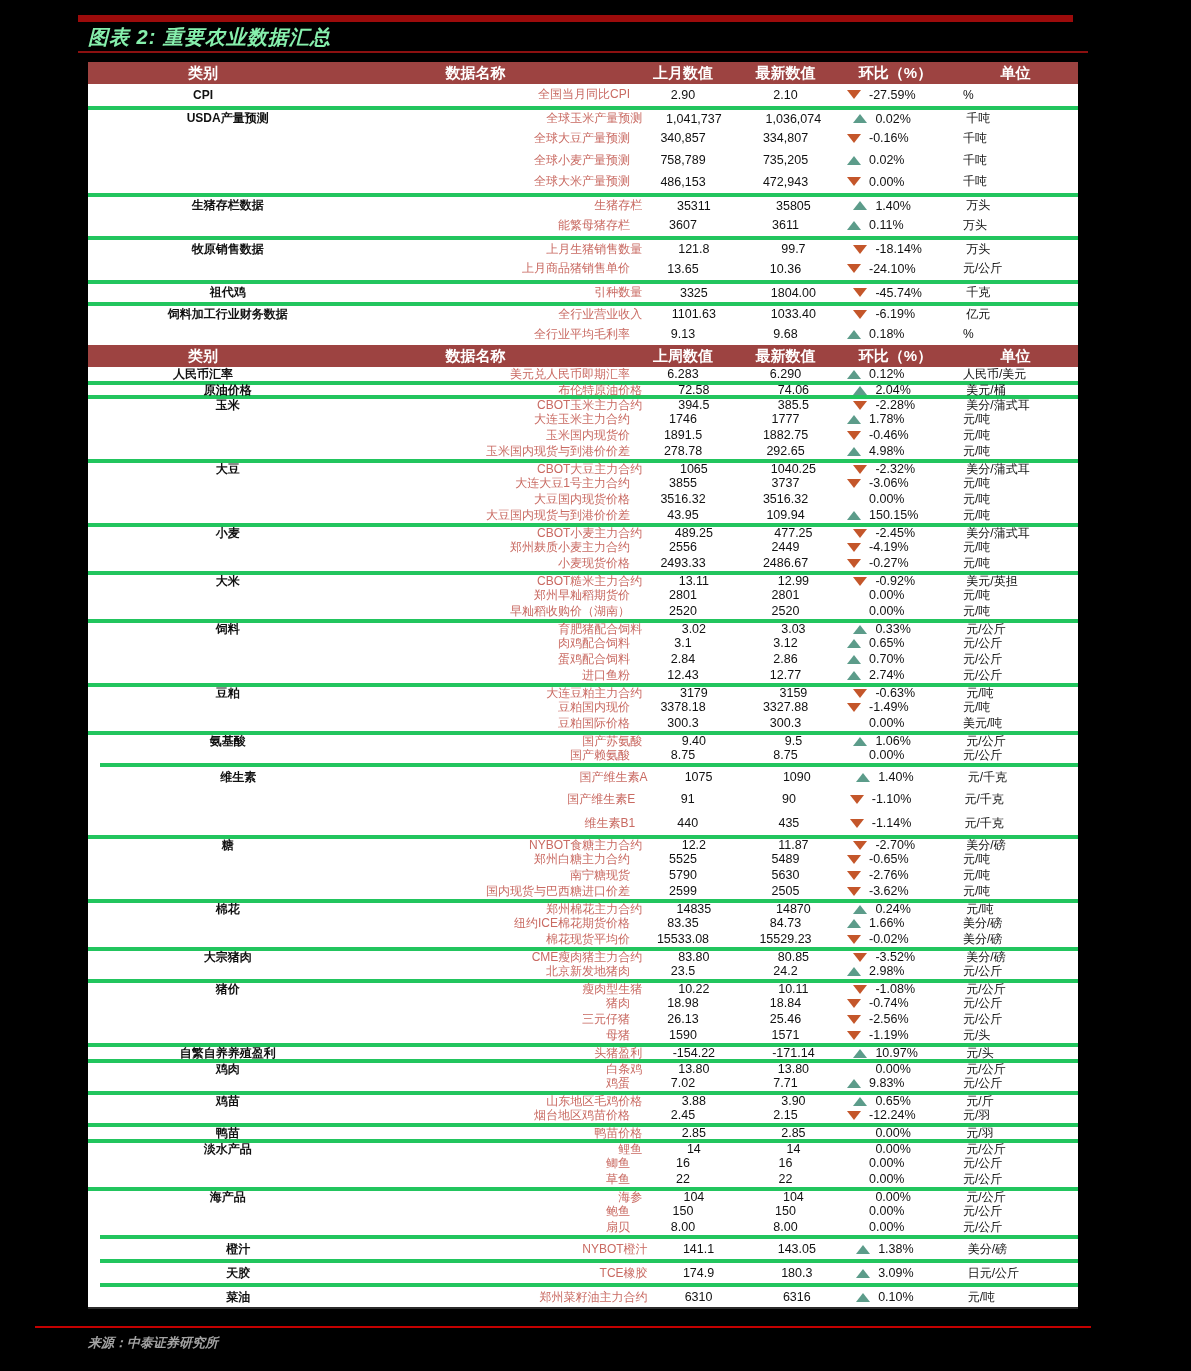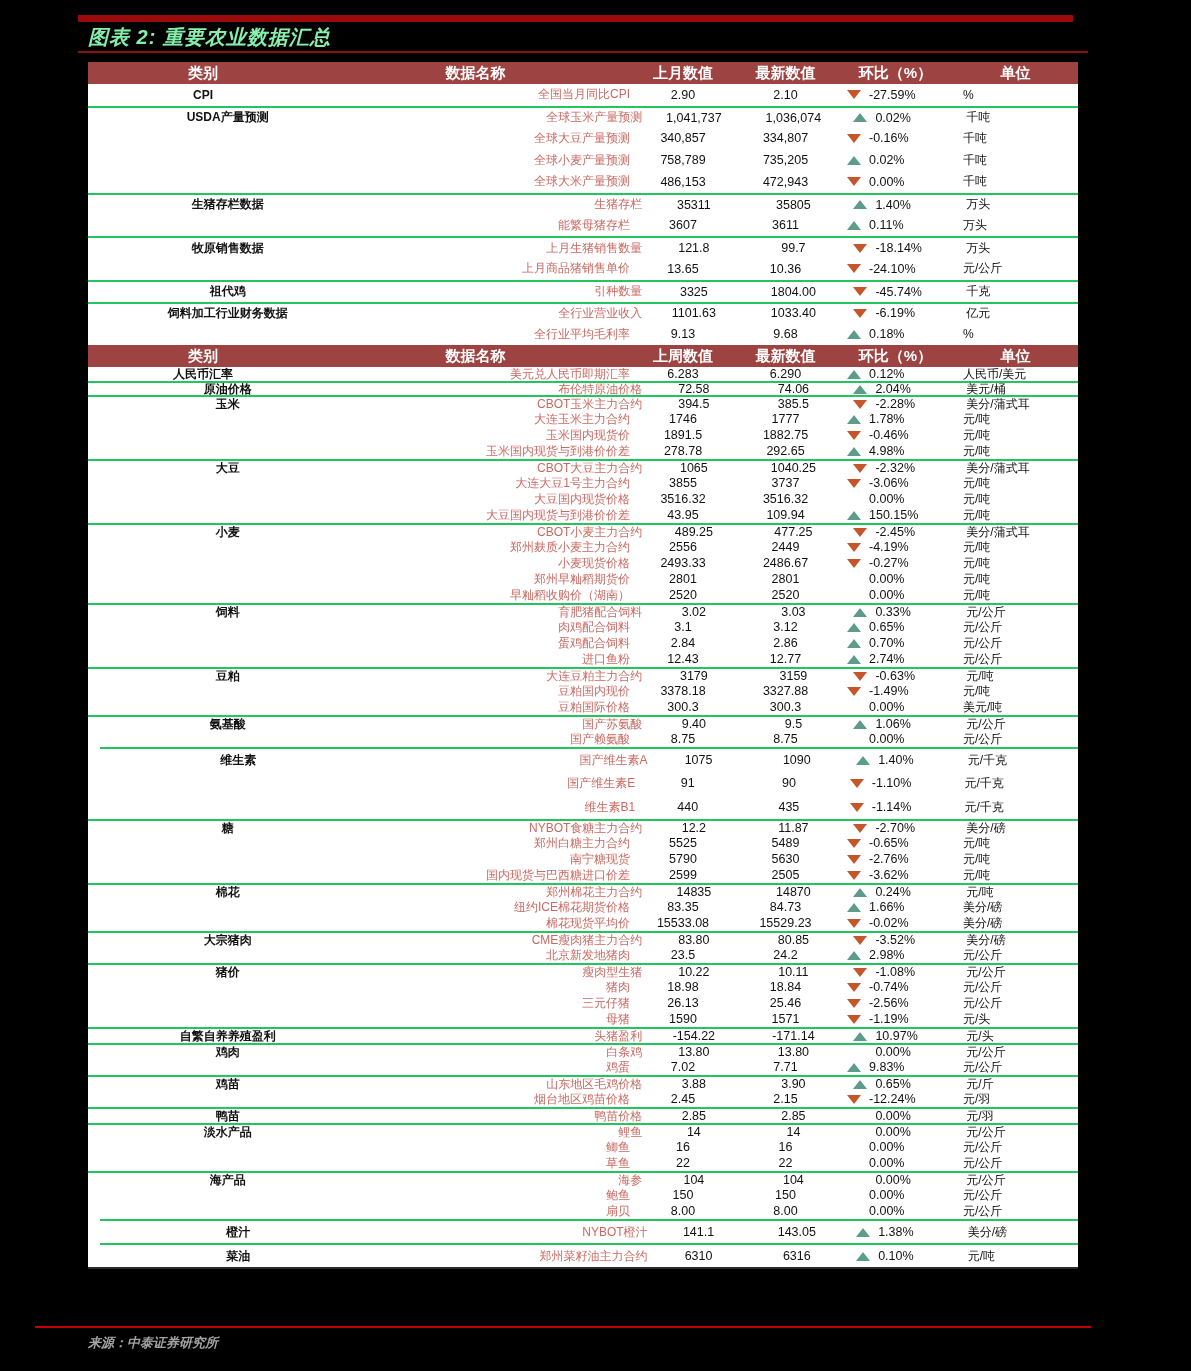--- a/index.html
+++ b/index.html
@@ -16,21 +16,21 @@
            border-bottom:2px solid #2b2b2b; }
 
   .hrow { display:flex; align-items:center; height:22px; background:#9d4341; }
   .hc   { color:#fff; font-weight:bold; font-size:15px; text-align:center; }
 
   .row  { display:flex; align-items:center; background:#fff; }
   .h-m    { height:21.75px; }
   .h-s    { height:16px; }
   .h-med  { height:14px; }
   .h-tall { height:24px;margin-left:12px; }
-  .sep  { border-top:2px solid #22c55e;padding-left:28px; }
+  .sep  { border-top:4px solid #22c55e;padding-left:28px; }
 
   .c0 { width:230px; } .c1 { width:315px; } .c2 { width:100px; }
   .c3 { width:105px; } .c4 { width:115px; } .c5 { width:125px; }
 
   .cat  { text-align:center; font-weight:bold; color:#111; font-size:12px; }
   .name { text-align:right;  color:#c96a62; font-size:12px; padding-right:3px; }
   .num  { text-align:center; color:#111; font-size:12.5px; }
   .pct  { display:flex; align-items:center; padding-left:9px; color:#111; font-size:12.5px; }
   .unit { padding-left:10px; color:#111; font-size:12px; }
 
@@ -339,20 +339,31 @@
         <div class="c0 cat"></div>
         <div class="c1 name">小麦现货价格</div>
         <div class="c2 num">2493.33</div>
         <div class="c3 num">2486.67</div>
         <div class="c4 pct">
           <span class="arr down"></span>
           <span class="pv">-0.27%</span>
         </div>
         <div class="c5 unit">元/吨</div>
       </div>
+      <div class="row h-s sep">
+        <div class="c0 cat">大米</div>
+        <div class="c1 name">CBOT糙米主力合约</div>
+        <div class="c2 num">13.11</div>
+        <div class="c3 num">12.99</div>
+        <div class="c4 pct">
+          <span class="arr down"></span>
+          <span class="pv">-0.92%</span>
+        </div>
+        <div class="c5 unit">美元/英担</div>
+      </div>
       <div class="row h-s">
         <div class="c0 cat"></div>
         <div class="c1 name">郑州早籼稻期货价</div>
         <div class="c2 num">2801</div>
         <div class="c3 num">2801</div>
         <div class="c4 pct">
           <span class="arr none"></span>
           <span class="pv">0.00%</span>
         </div>
         <div class="c5 unit">元/吨</div>
@@ -780,20 +791,31 @@
         <div class="c1 name">NYBOT橙汁</div>
         <div class="c2 num">141.1</div>
         <div class="c3 num">143.05</div>
         <div class="c4 pct">
           <span class="arr up"></span>
           <span class="pv">1.38%</span>
         </div>
         <div class="c5 unit">美分/磅</div>
       </div>
       <div class="row h-tall sep">
+        <div class="c0 cat">天胶</div>
+        <div class="c1 name">TCE橡胶</div>
+        <div class="c2 num">174.9</div>
+        <div class="c3 num">180.3</div>
+        <div class="c4 pct">
+          <span class="arr up"></span>
+          <span class="pv">3.09%</span>
+        </div>
+        <div class="c5 unit">日元/公斤</div>
+      </div>
+      <div class="row h-tall sep">
         <div class="c0 cat">菜油</div>
         <div class="c1 name">郑州菜籽油主力合约</div>
         <div class="c2 num">6310</div>
         <div class="c3 num">6316</div>
         <div class="c4 pct">
           <span class="arr up"></span>
           <span class="pv">0.10%</span>
         </div>
         <div class="c5 unit">元/吨</div>
       </div>

